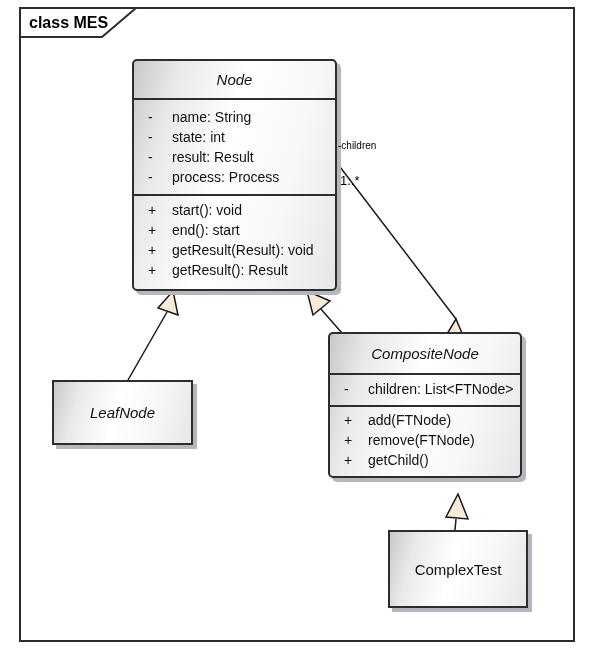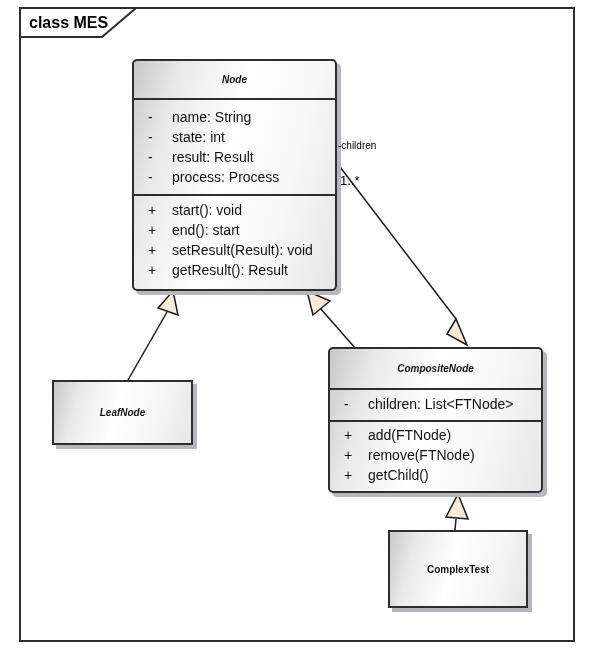--- a/index.html
+++ b/index.html
@@ -54,22 +54,22 @@
     box-shadow: 4px 4px 0 #b7b6be;
     display: flex;
     flex-direction: column;
     color: #111111;
   }
   .class-box.simple { border-radius: 0; }
   .class-title {
     display: flex;
     align-items: center;
     justify-content: center;
-    font-size: 10px;
-    font-weight: bold;
+    font-size: 15px;
+    font-weight: normal;
     flex: 0 0 auto;
   }
   .italic-title .class-title { font-style: italic; }
   .simple .class-title { flex: 1 1 auto; }
   .section {
     border-top: 2px solid #2d2d2d;
     box-sizing: border-box;
     overflow: hidden;
   }
   .member {
@@ -83,21 +83,21 @@
     padding-left: 14px;
     flex: 0 0 auto;
   }
   .member .mtext { flex: 1 1 auto; }
   
   #box-node   { left: 132px; top: 59px;  width: 205px; height: 232px; }
   #box-node .class-title { height: 37px; }
   #box-node .attrs   { height: 96px; padding-top: 7px; }
   #box-node .methods { flex: 1 1 auto; padding-top: 4px; }
   
-  #box-composite { left: 328px; top: 347px; width: 215px; height: 146px; }
+  #box-composite { left: 328px; top: 332px; width: 194px; height: 146px; }
   #box-composite .class-title { height: 39px; }
   #box-composite .attrs   { height: 32px; padding-top: 4px; }
   #box-composite .methods { flex: 1 1 auto; padding-top: 3px; }
   
   #box-leaf { left: 52px; top: 380px; width: 141px; height: 65px; }
   
   #box-complex { left: 388px; top: 530px; width: 140px; height: 78px; }
   
   .assoc-label {
     position: absolute;
@@ -160,21 +160,21 @@
       <div class="member">
         <span class="vis">+</span>
         <span class="mtext">start(): void</span>
       </div>
       <div class="member">
         <span class="vis">+</span>
         <span class="mtext">end(): start</span>
       </div>
       <div class="member">
         <span class="vis">+</span>
-        <span class="mtext">setResult(Result): void</span>
+        <span class="mtext">getResult(Result): void</span>
       </div>
       <div class="member">
         <span class="vis">+</span>
         <span class="mtext">getResult(): Result</span>
       </div>
     </div>
   </div>
 
   <div class="class-box simple italic-title" id="box-leaf">
     <div class="class-title">LeafNode</div>

